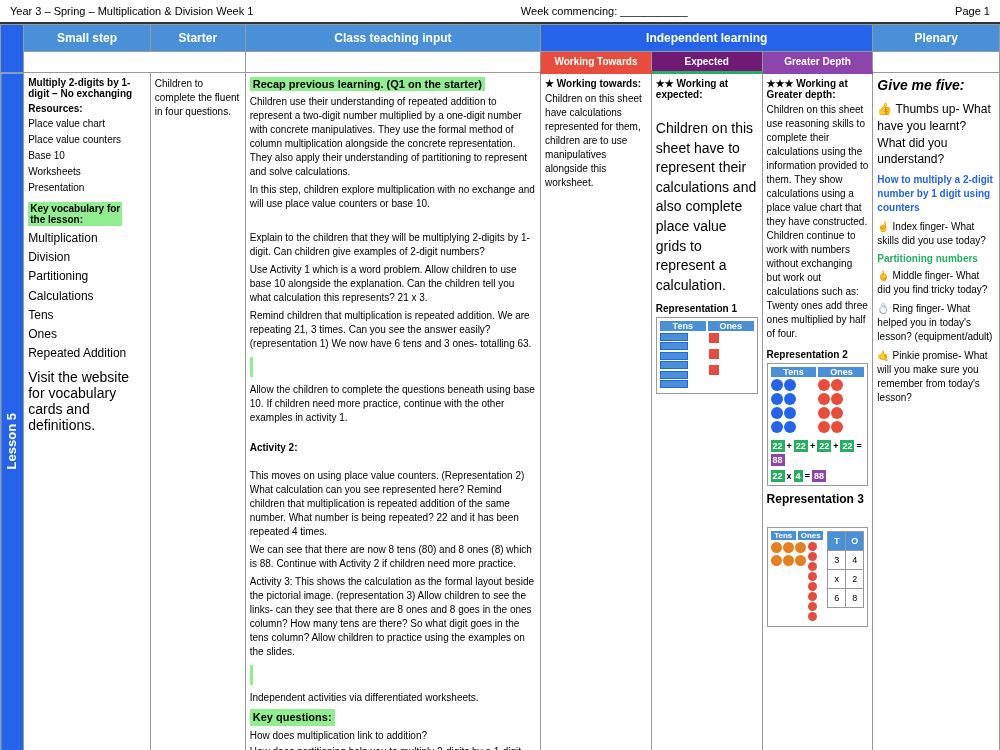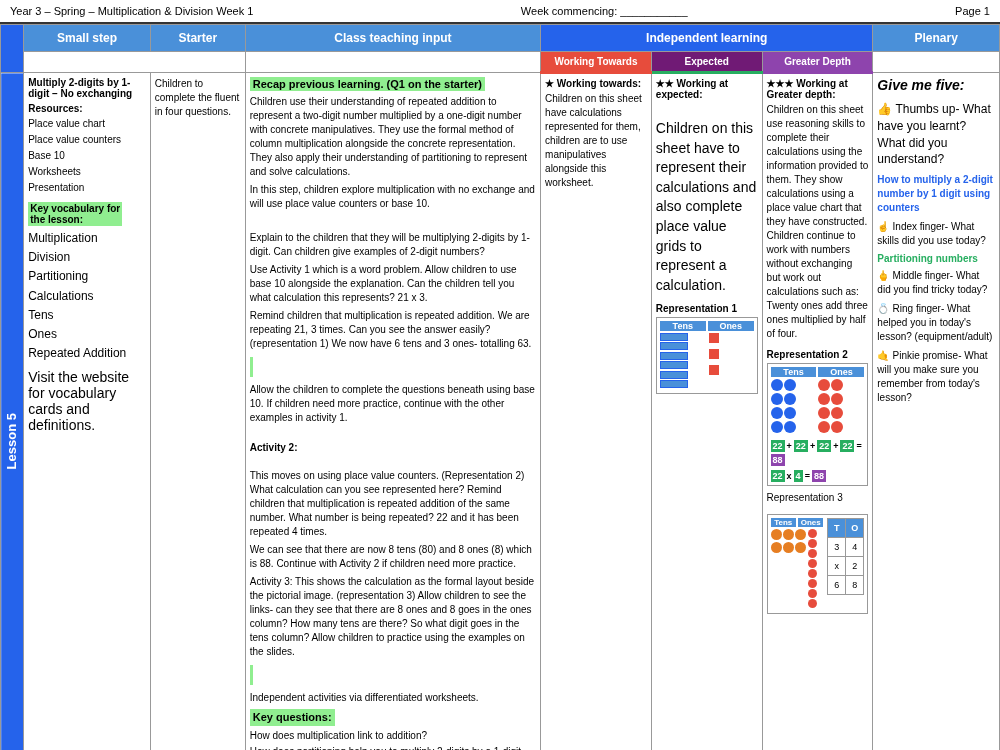--- a/index.html
+++ b/index.html
@@ -224,21 +224,21 @@
               <span style="background:#27ae60; color:white; padding:1px 2px;">22</span>
               <span>x</span>
               <span style="background:#27ae60; color:white; padding:1px 2px;">4</span>
               <span>=</span>
               <span style="background:#8e44ad; color:white; padding:1px 2px;">88</span>
             </div>
           </div>
         </div>
 
         <div style="margin-top:6px;">
-          <div style="font-weight:normal; font-size:10px; margin-bottom:11px;">Representation 3</div>
+          <div style="font-weight:bold; font-size:12px; margin-bottom:21px;">Representation 3</div>
           <div style="border:1px solid #999; padding:3px; display:flex; gap:4px;">
             <div style="flex:1;">
               <div style="display:flex; gap:2px; margin-bottom:2px;">
                 <div style="flex:1; text-align:center; background:#4a90d9; color:white; font-size:8px; font-weight:bold;">Tens</div>
                 <div style="flex:1; text-align:center; background:#4a90d9; color:white; font-size:8px; font-weight:bold;">Ones</div>
               </div>
               <div style="display:flex; gap:2px;">
                 <div style="flex:1;">
                   <div style="display:flex; gap:1px; margin-bottom:2px;">
                     <div style="width:11px; height:11px; background:#e67e22; border-radius:50%;"></div>

